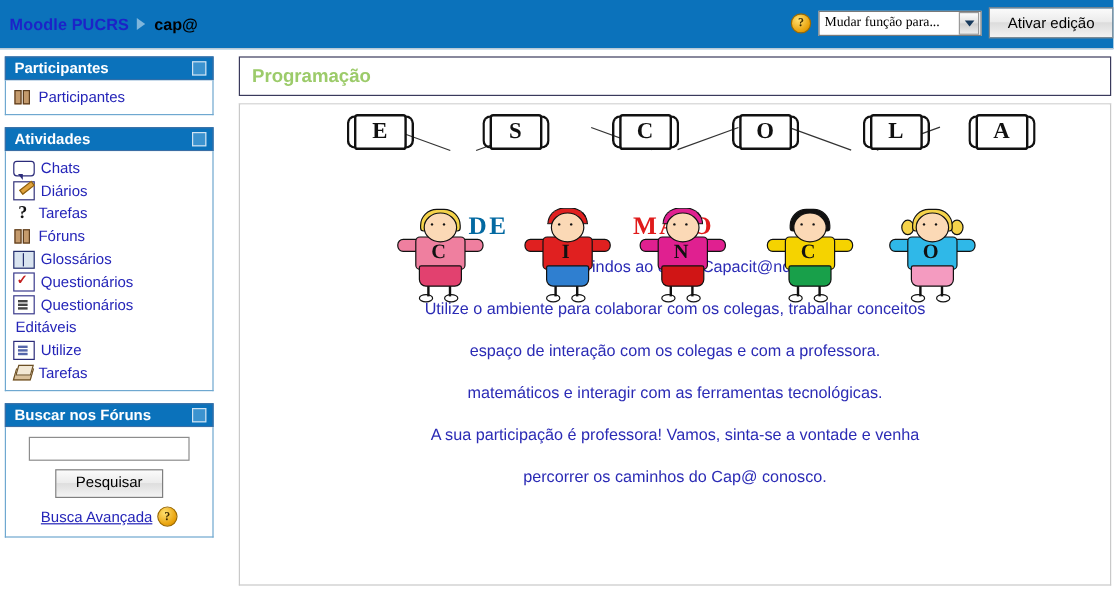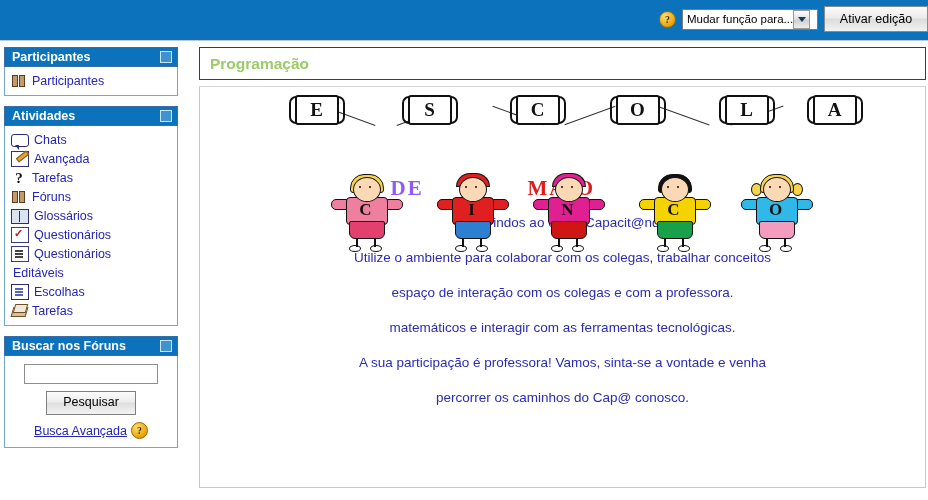--- a/index.html
+++ b/index.html
@@ -42,22 +42,22 @@
     width: 15px; height: 15px; border-radius: 50%;
     background: radial-gradient(circle at 35% 30%, #ffe070, #e8a008 70%, #b87a00);
     border: 1px solid #9c6a00;
     color: #3a2a00; font-size: 10px; font-weight: bold;
     display: flex; align-items: center; justify-content: center;
     font-family: "Liberation Serif", serif;
   }
   .role-select {
     width: 136px; height: 21px;
     background: #fff; border: 1px solid #7a7a7a;
-    display: flex; align-items: center; 
-    font-size: 11.5px; color: #000; padding: 0; box-sizing: border-box;
+    display: flex; align-items: center; justify-content: space-between;
+    font-size: 11.5px; color: #000; padding: 0; box-sizing: border-box; font-family: Liberation Serif, serif;
   }
   .role-select .rs-text {
     padding-left: 4px; white-space: nowrap; overflow: hidden;
   }
   .rs-arrow {
     width: 17px; height: 19px; margin: 0 1px 0 0;
     background: linear-gradient(#fdfdfd, #dfdfdf 48%, #cfcfcf 52%, #ededed);
     border: 1px solid #9a9a9a;
     display: flex; align-items: center; justify-content: center;
     box-sizing: border-box;
@@ -309,39 +309,44 @@
   }
   .signcard::before, .signcard::after {
     content:""; position:absolute; top:-1px; bottom:-1px; width:6px;
     border:2px solid #111;
   }
   .signcard::before { left:-8px; border-right:none; border-radius:7px 0 0 7px; }
   .signcard::after  { right:-8px; border-left:none; border-radius:0 7px 7px 0; }
 
   .bannerline { position: absolute; height: 1px; background: #333; z-index: 0; }
   .dm-left { position:absolute; left:118px; bottom:-2px;
-    color:#8b5cf6; font-weight:bold; font-size:21px; letter-spacing:2px;
+    color:#0369a1; font-weight:bold; font-size:21px; letter-spacing:2px;
     font-family:"Liberation Serif", serif; }
   .dm-right { position:absolute; left:255px; bottom:-2px;
     color:#e01b1b; font-weight:bold; font-size:21px; letter-spacing:2px;
     font-family:"Liberation Serif", serif; }
 
   
   .welcome { margin-top: 16px; text-align: center; }
   .welcome p {
     margin: 0 0 19px 0;
     color: #2b2bb5; font-size: 13.5px; line-height: 16px;
   }
 </style>
 </head>
 <body>
 
 <div id="page">
 
   <div class="topbar">
+    <div class="topbar-inner">
+      <a class="crumb-link" href="#">Moodle PUCRS</a>
+      <span class="crumb-sep"></span>
+      <span class="crumb-current">cap@</span>
+    </div>
 
     <div class="topbar-right">
       <div class="help-icon">?</div>
       <div class="role-select">
         <span class="rs-text">Mudar função para...</span>
         <span class="rs-arrow">
             <span></span>
           </span>
       </div>
       <div class="edit-btn">Ativar edição</div>
@@ -370,21 +375,21 @@
       </div>
       <div class="block-body">
 
         <div class="nav-row">
           <span class="icn icn-chat"></span>
           <span class="nav-label">Chats</span>
         </div>
 
         <div class="nav-row">
           <span class="icn icn-diary"></span>
-          <span class="nav-label">Avançada</span>
+          <span class="nav-label">Diários</span>
         </div>
 
         <div class="nav-row">
           <span class="icn icn-q">?</span>
           <span class="nav-label">Tarefas</span>
         </div>
 
         <div class="nav-row">
           <span class="icn icn-users"></span>
           <span class="nav-label">Fóruns</span>
@@ -403,21 +408,21 @@
         <div class="nav-row">
           <span class="icn icn-quiz2"></span>
           <span class="nav-label">Questionários</span>
         </div>
         <div class="nav-row">
           <span class="nav-label cont">Editáveis</span>
         </div>
 
         <div class="nav-row">
           <span class="icn icn-doc"></span>
-          <span class="nav-label">Escolhas</span>
+          <span class="nav-label">Utilize</span>
         </div>
 
         <div class="nav-row">
           <span class="icn">
             <span class="icn-task"></span>
               <span class="icn-task2"></span>
           </span>
           <span class="nav-label">Tarefas</span>
         </div>
 

